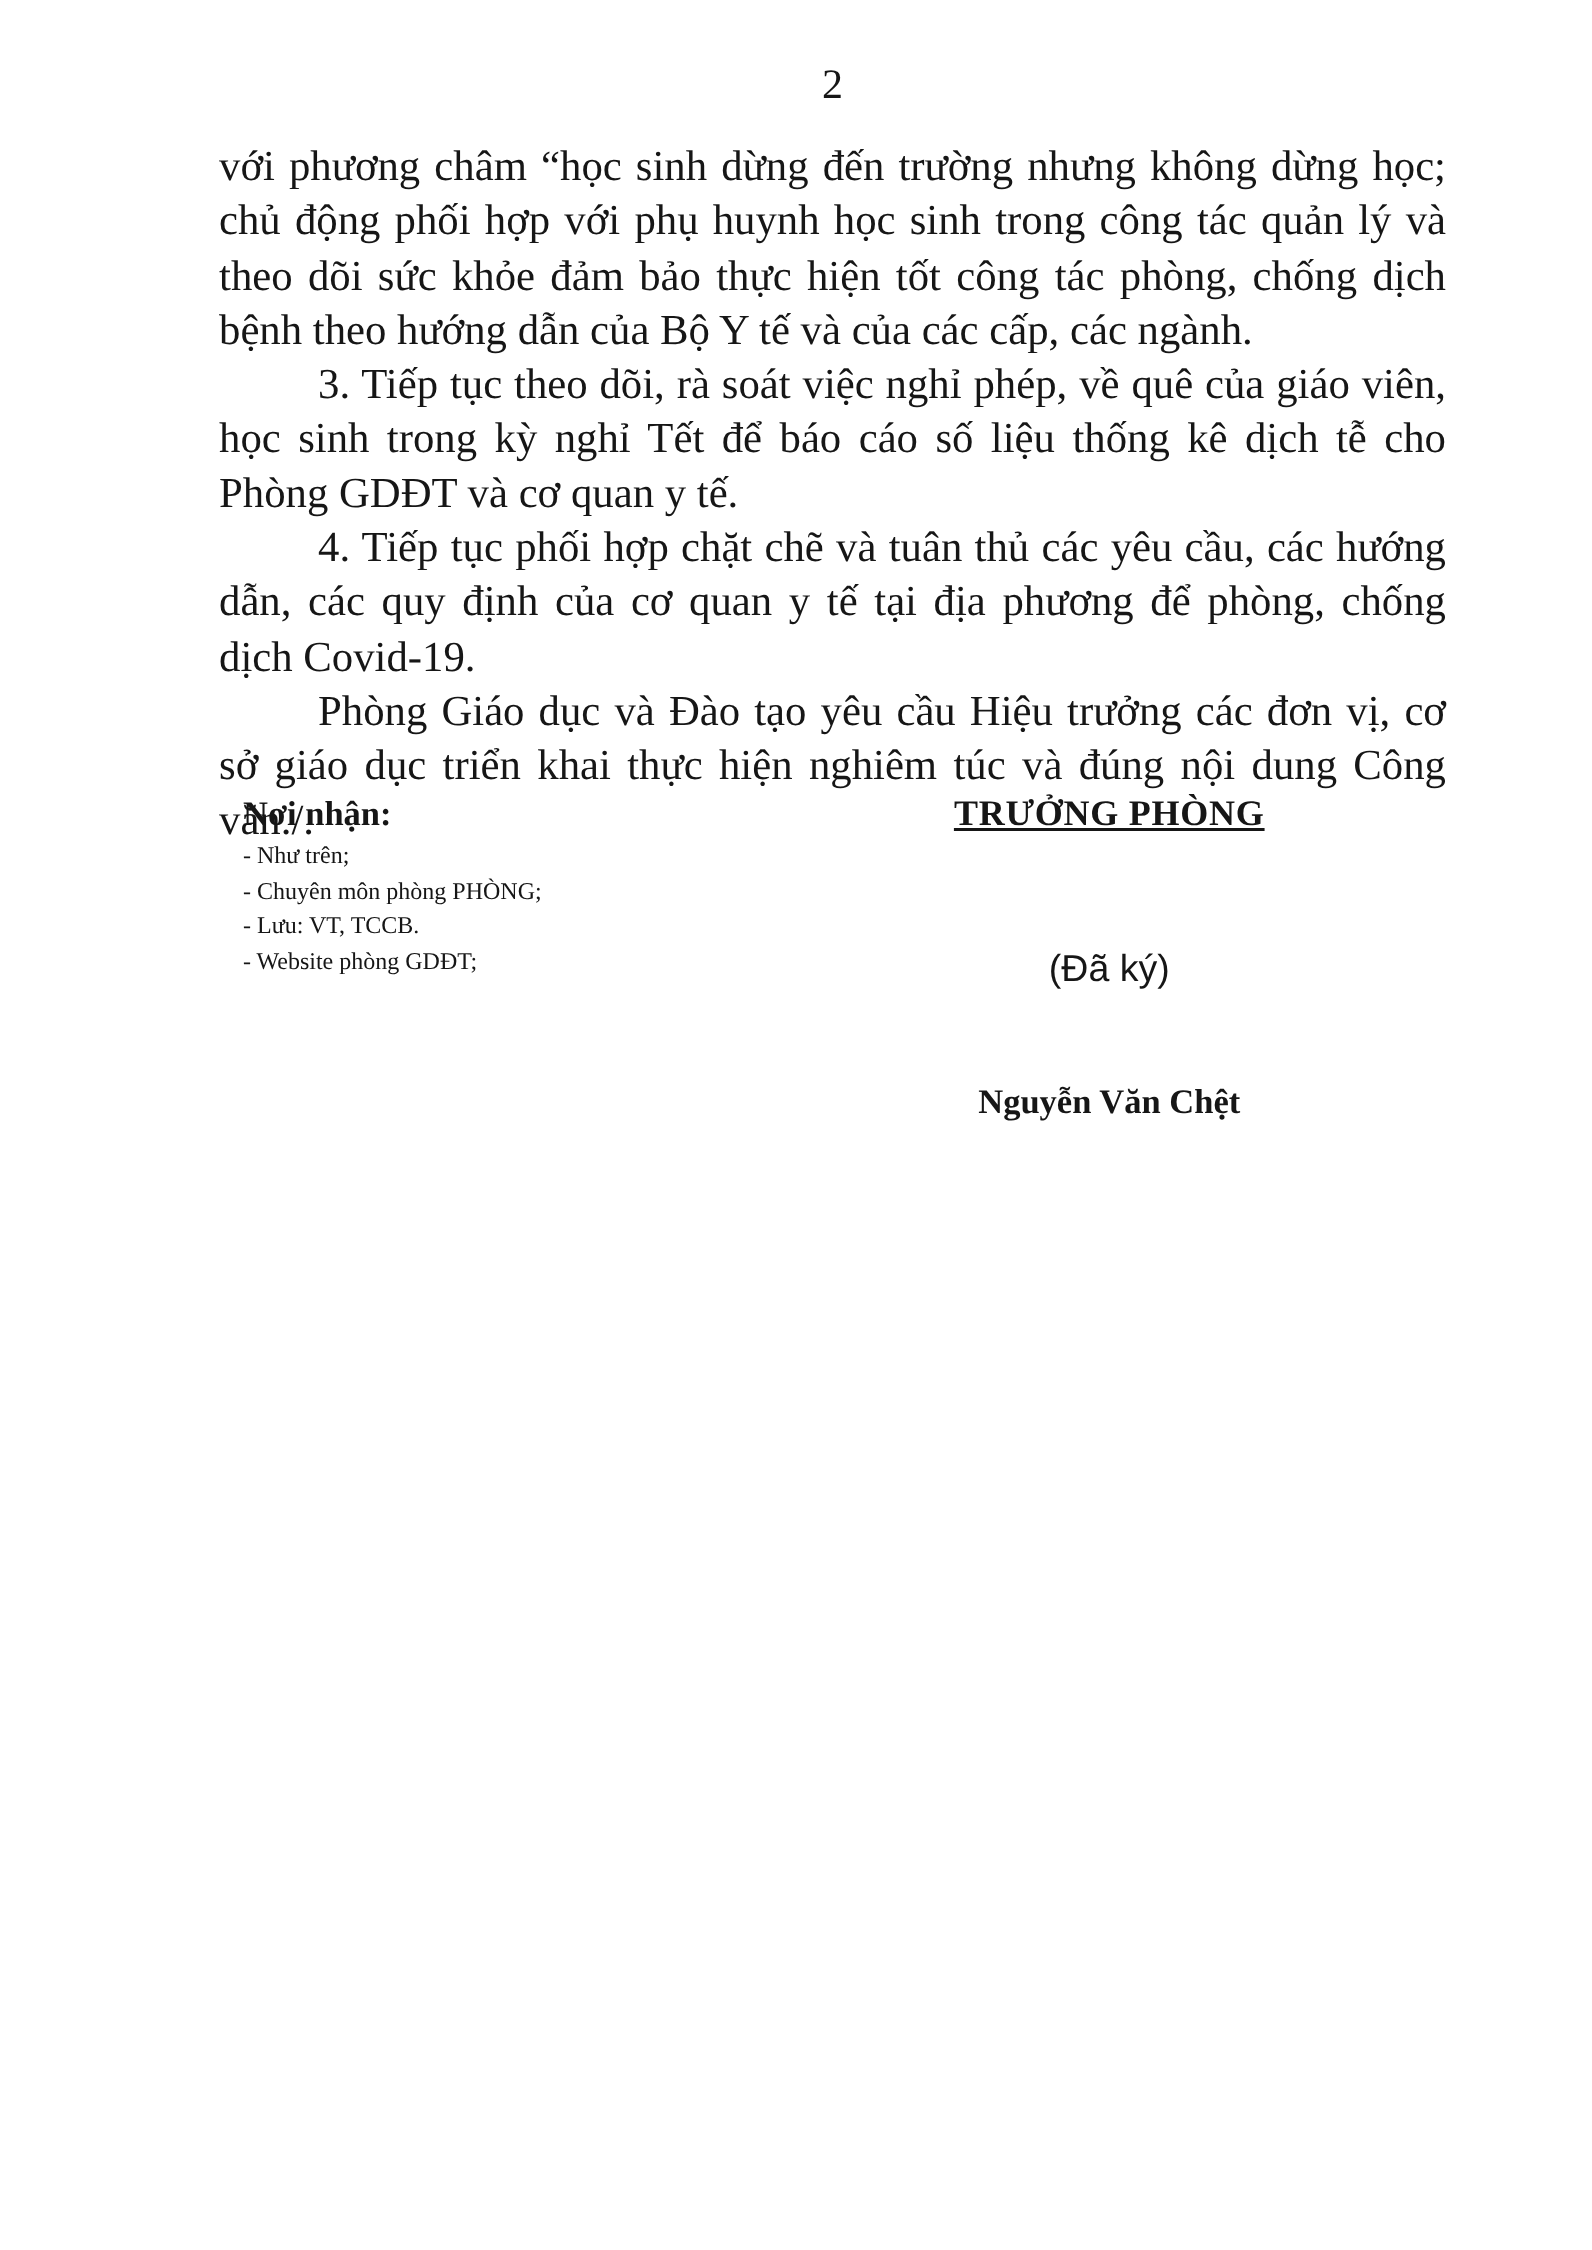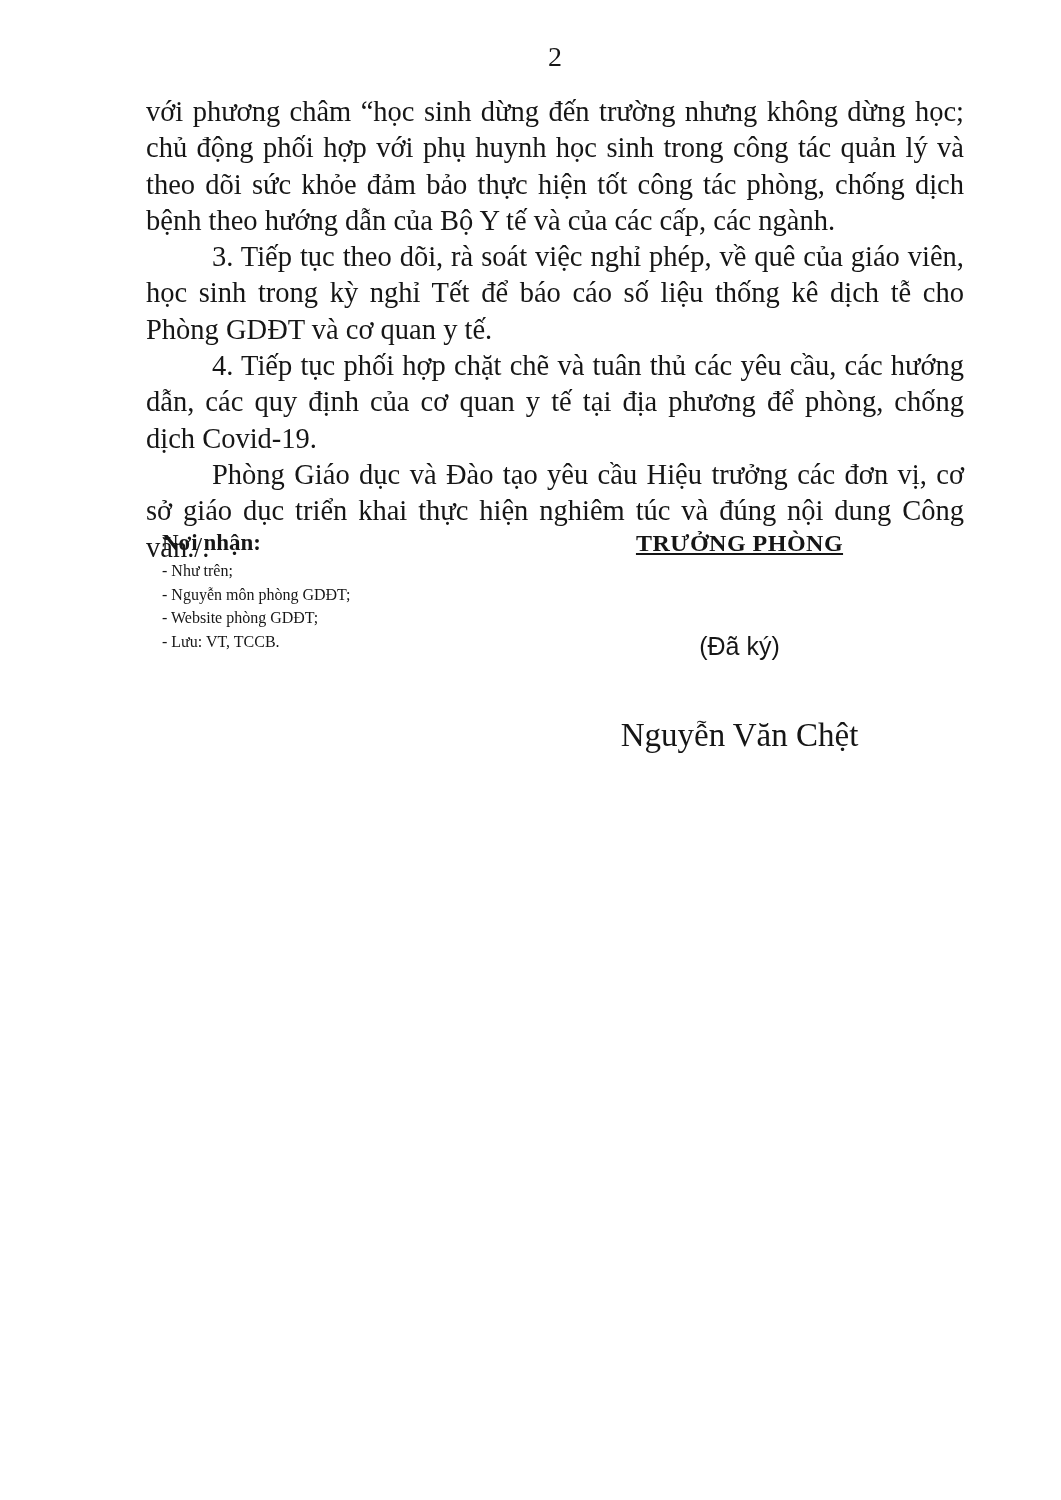--- a/index.html
+++ b/index.html
@@ -73,45 +73,45 @@
     text-decoration: underline;
   }
   .sig-note {
     margin-top: 74px;
     font-family: "Liberation Sans", "DejaVu Sans", sans-serif;
     font-size: 25px;
     line-height: 28px;
   }
   .sig-name {
     margin-top: 58px;
-    font-size: 33px;
+    font-size: 23px;
     line-height: 34px;
-    font-weight: normal;
+    font-weight: bold;
   }
 </style>
 </head>
 <body>
 
 <div class="page">
 
   <div class="page-number">2</div>
 
   <div class="doc-body">
     <p>với phương châm “học sinh dừng đến trường nhưng không dừng học; chủ động phối hợp với phụ huynh học sinh trong công tác quản lý và theo dõi sức khỏe đảm bảo thực hiện tốt công tác phòng, chống dịch bệnh theo hướng dẫn của Bộ Y tế và của các cấp, các ngành.</p>
     <p class="indent">3. Tiếp tục theo dõi, rà soát việc nghỉ phép, về quê của giáo viên, học sinh trong kỳ nghỉ Tết để báo cáo số liệu thống kê dịch tễ cho Phòng GDĐT và cơ quan y tế.</p>
     <p class="indent">4. Tiếp tục phối hợp chặt chẽ và tuân thủ các yêu cầu, các hướng dẫn, các quy định của cơ quan y tế tại địa phương để phòng, chống dịch Covid-19.</p>
     <p class="indent">Phòng Giáo dục và Đào tạo yêu cầu Hiệu trưởng các đơn vị, cơ sở giáo dục triển khai thực hiện nghiêm túc và đúng nội dung Công văn./.</p>
   </div>
 
   <div class="recipients">
     <div class="recipients-label">Nơi nhận:</div>
     <div class="recipient-item">- Như trên;</div>
-    <div class="recipient-item">- Nguyễn môn phòng GDĐT;</div>
+    <div class="recipient-item">- Chuyên môn phòng PHÒNG;</div>
+    <div class="recipient-item">- Lưu: VT, TCCB.</div>
     <div class="recipient-item">- Website phòng GDĐT;</div>
-    <div class="recipient-item">- Lưu: VT, TCCB.</div>
   </div>
 
   <div class="signature">
     <div class="sig-title">TRƯỞNG PHÒNG</div>
     <div class="sig-note">(Đã ký)</div>
     <div class="sig-name">Nguyễn Văn Chệt</div>
   </div>
 
 </div>
 

